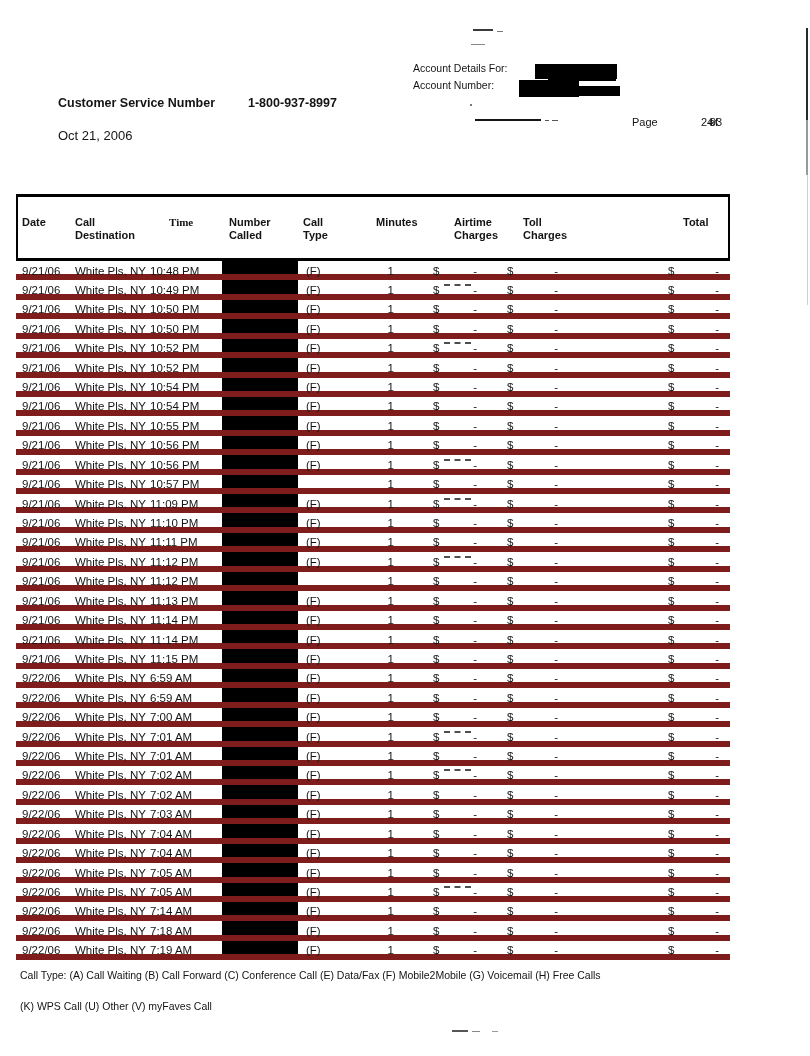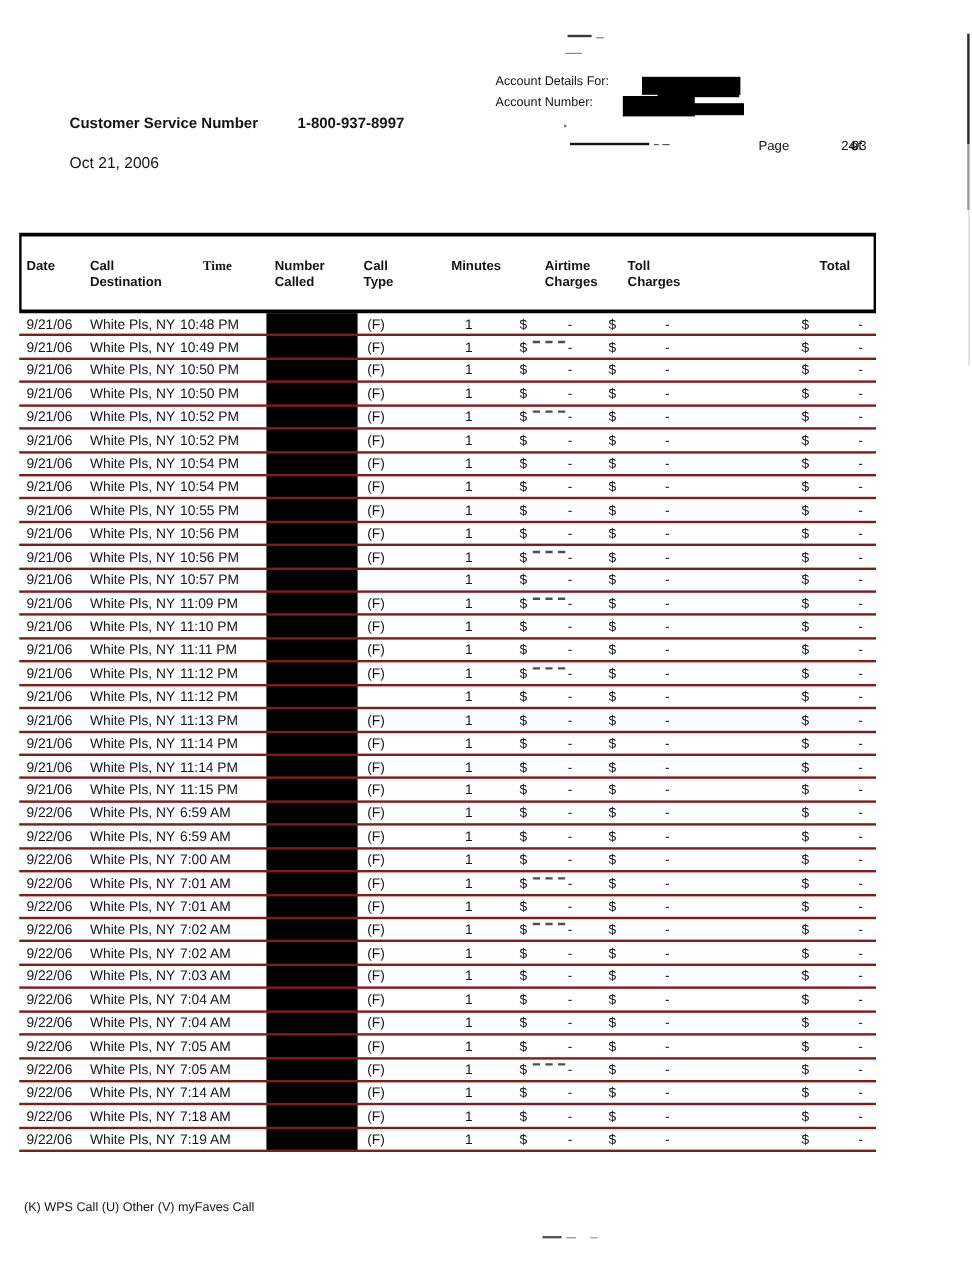--- a/index.html
+++ b/index.html
@@ -33,21 +33,21 @@
     font-size:15px; font-weight:bold; font-style:italic;
     padding:6px 0 0 8px; box-sizing:border-box; letter-spacing:0.2px;
   }
   .col-heads { position:relative; height:33px; }
   .colhead { position:absolute; top:3px; font-size:11px; font-weight:bold; line-height:12.5px;margin-top:16px; }
 
   
   .rows { left:16px; top:261px; width:714px; height:700px; }
   .row {
     position:relative; height:19.43px; box-sizing:border-box;
-    border-bottom:2px solid #7f1d1d; font-size:11.5px;
+    border-bottom:6px solid #7f1d1d; font-size:11.5px;
   }
   .row span { position:absolute; top:3.5px; white-space:nowrap; }
   .c-date { left:6px; }
   .c-dest { left:59px; }
   .c-time { left:134px; width:60px; text-align:left; }
   .c-type { left:290px; }
   .c-min  { left:352px; width:26px; text-align:right; }
   .c-acur { left:417px; }
   .c-adash{ left:430px; width:31px; text-align:right; }
   .c-tcur { left:491px; }
@@ -598,20 +598,21 @@
         <span class="c-min">1</span>
         <span class="c-acur">$</span>
         <span class="c-adash">-</span>
         <span class="c-tcur">$</span>
         <span class="c-tdash">-</span>
         <span class="c-ocur">$</span>
         <span class="c-odash">-</span>
       </div>
     </div>
 
+  <div class="abs foot1">Call Type: (A) Call Waiting (B) Call Forward (C) Conference Call (E) Data/Fax (F) Mobile2Mobile (G) Voicemail (H) Free Calls</div>
   <div class="abs foot2">(K) WPS Call (U) Other (V) myFaves Call</div>
 
   <div class="art" style="left:473px;top:29px;width:20px;height:2px;background:#3a3a3a;"></div>
   <div class="art" style="left:497px;top:31px;width:6px;height:1px;background:#777;"></div>
   <div class="art" style="left:471px;top:44px;width:14px;height:1px;background:#888;"></div>
   <div class="art" style="left:470px;top:104px;width:2px;height:2px;background:#777;"></div>
   <div class="art" style="left:475px;top:119px;width:66px;height:2px;background:#161616;"></div>
   <div class="art" style="left:545px;top:120px;width:4px;height:1px;background:#555;"></div>
   <div class="art" style="left:552px;top:120px;width:6px;height:1px;background:#555;"></div>
   <div class="art" style="left:806px;top:28px;width:2px;height:92px;background:#2a2a2a;"></div>

